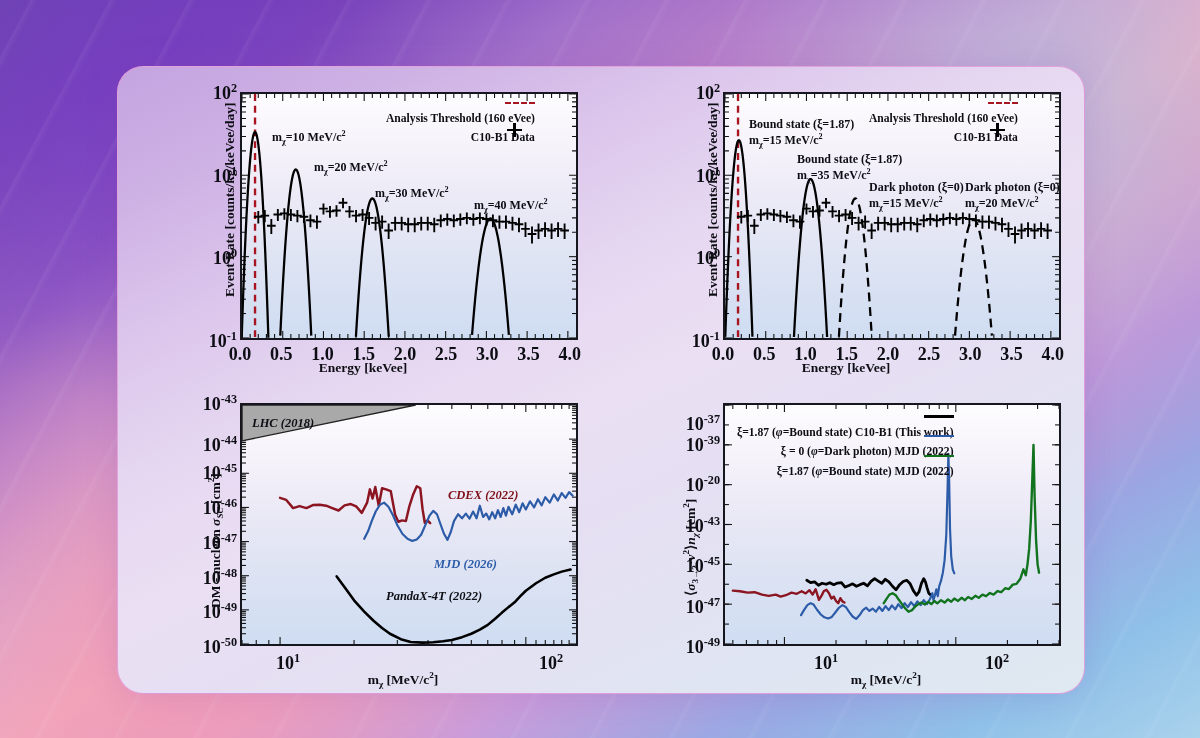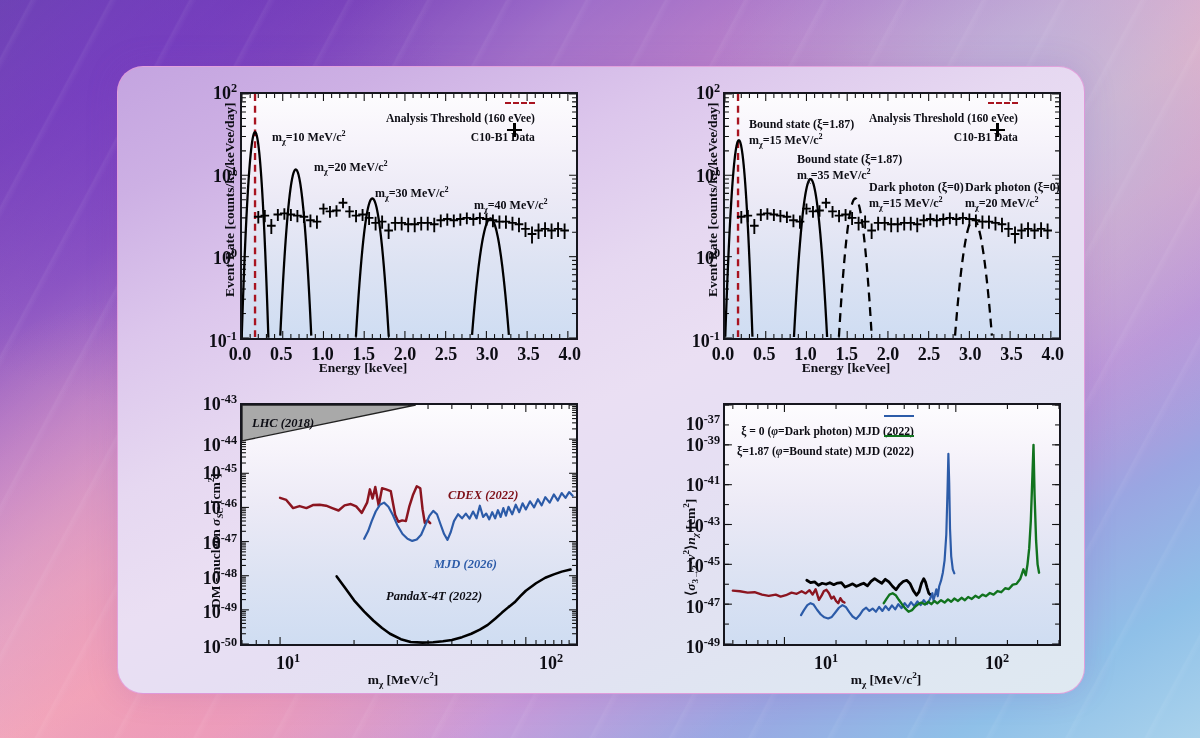--- a/index.html
+++ b/index.html
@@ -925,30 +925,34 @@
             <line x1="338" y1="222.75" x2="334" y2="222.75"></line>
           </g>
           <path d="M 7.94 188.73 L 15.11 189.34 L 22.91 190.76 L 29.98 190.35 L 37.47 192.78 L 44.27 193.99 L 51.37 192.78 L 56.28 194.80 L 61.64 193.39 L 67.32 190.76 L 72.61 191.97 L 77.55 189.34 L 81.63 191.57 L 85.49 188.32 L 88.65 192.78 L 91.68 187.31 L 95.07 198.05 L 97.86 193.59 L 100.11 189.14 L 102.73 187.92 L 105.25 191.36 L 107.69 196.83 L 110.06 194.80 L 112.35 199.26 L 114.58 201.49 L 116.74 196.43 L 118.85 199.66 L 120.89 200.88" fill="none" stroke="#8B1520" stroke-width="2.4" stroke-linejoin="round" stroke-linecap="round"></path>
           <path d="M 82.75 178.20 L 86.56 180.63 L 90.69 179.82 L 94.60 183.26 L 98.32 181.24 L 102.30 182.25 L 106.07 180.63 L 110.06 182.66 L 113.85 181.03 L 117.80 180.63 L 121.56 185.09 L 125.46 183.47 L 129.16 181.84 L 132.98 184.28 L 136.61 182.66 L 140.34 181.24 L 144.14 183.87 L 147.76 179.41 L 151.43 176.58 L 155.15 179.01 L 158.69 181.24 L 162.27 177.19 L 165.87 179.82 L 169.48 184.28 L 173.10 187.92 L 176.71 182.66 L 180.31 179.41 L 183.89 178.20 L 187.17 181.44 L 190.58 188.73 L 193.84 193.39 L 196.35 189.95 L 198.78 181.24 L 201.13 176.58 L 202.85 179.82 L 204.53 185.90 L 206.18 191.36 L 207.78 192.78" fill="none" stroke="#000000" stroke-width="2.8" stroke-linejoin="round" stroke-linecap="round"></path>
           <path d="M 76.95 213.64 L 79.91 208.57 L 83.31 203.51 L 86.56 201.49 L 89.67 202.91 L 93.16 208.17 L 96.95 213.03 L 100.56 215.86 L 104.42 217.08 L 108.09 215.46 L 111.60 211.01 L 115.31 206.14 L 118.85 203.51 L 122.22 205.34 L 125.77 210.60 L 129.16 215.05 L 132.69 217.49 L 136.07 213.84 L 139.56 208.57 L 142.90 206.14 L 146.09 209.39 L 149.39 206.95 L 152.76 210.20 L 156.00 205.34 L 159.30 209.39 L 162.46 204.53 L 165.69 208.57 L 168.95 203.72 L 172.25 207.76 L 175.42 202.50 L 178.61 206.55 L 181.82 201.49 L 185.05 205.54 L 188.28 200.47 L 191.50 204.53 L 194.73 199.66 L 197.94 203.51 L 201.13 198.45 L 204.31 202.50 L 207.47 197.24 L 209.88 191.36 L 210.90 198.45 L 212.41 193.39 L 213.89 187.31 L 215.35 194.40 L 216.77 184.28 L 218.63 178.60 L 220.45 170.51 L 222.22 157.95 L 223.95 131.63 L 225.23 85.05 L 226.06 49.61 L 226.89 78.97 L 227.71 125.55 L 228.92 153.90 L 230.51 167.06 L 232.06 171.11" fill="none" stroke="#2C5BA8" stroke-width="2.2" stroke-linejoin="round" stroke-linecap="round"></path>
           <path d="M 160.70 201.49 L 163.62 196.83 L 166.42 192.78 L 169.66 191.36 L 172.76 193.39 L 175.91 198.05 L 179.08 202.50 L 182.12 206.55 L 185.76 210.20 L 189.23 208.57 L 192.55 204.93 L 195.73 202.50 L 198.78 200.88 L 202.28 202.91 L 205.63 200.07 L 208.84 202.50 L 211.91 199.26 L 214.87 201.69 L 218.63 198.45 L 222.22 200.88 L 225.65 197.64 L 228.92 200.07 L 232.06 196.83 L 235.81 199.26 L 239.38 196.02 L 242.79 198.45 L 246.05 195.21 L 249.78 197.24 L 253.34 193.99 L 256.74 196.02 L 260.52 192.78 L 264.12 194.40 L 268.04 191.16 L 271.76 192.78 L 275.73 189.14 L 279.51 190.35 L 283.50 186.30 L 287.28 187.11 L 291.24 182.66 L 295.00 181.84 L 298.89 176.58 L 301.99 167.06 L 304.38 173.14 L 306.13 162.00 L 307.84 145.80 L 309.50 117.45 L 311.13 70.88 L 312.20 40.50 L 313.26 91.13 L 314.81 137.70 L 316.33 162.00 L 317.82 170.51" fill="none" stroke="#11731E" stroke-width="2.4" stroke-linejoin="round" stroke-linecap="round"></path>
         </svg>
     </div>
     <div class="ticky" style="left:78px;top:23px;width:41px;margin-top:20px;">10<sup>-37</sup></div>
     <div class="ticky" style="left:78px;top:63.5px;width:41px;">10<sup>-39</sup></div>
-    <div class="ticky" style="left:78px;top:104px;width:41px;">10<sup>-41</sup></div>
+    <div class="ticky" style="left:78px;top:104px;width:41px;">10<sup>-20</sup></div>
     <div class="ticky" style="left:78px;top:144.5px;width:41px;">10<sup>-43</sup></div>
     <div class="ticky" style="left:78px;top:185px;width:41px;">10<sup>-45</sup></div>
     <div class="ticky" style="left:78px;top:225.5px;width:41px;">10<sup>-47</sup></div>
     <div class="ticky" style="left:78px;top:266px;width:41px;">10<sup>-49</sup></div>
     <div class="tickx" style="left:225px;top:271px;">10<sup>1</sup></div>
     <div class="tickx" style="left:396px;top:271px;">10<sup>2</sup></div>
     <div class="axtitle" style="left:285px;top:290px;transform:translateX(-50%);">m<sub>χ</sub> [MeV/c<sup>2</sup>]</div>
 
     <div class="legend" style="left:136px;top:32px;">
+      <div class="row" style="margin-top:3px;">
+        <span class="swatch" style="border-top-color:#000000;border-top-width:3.2px;"></span>
+        <span class="lbl">ξ=1.87 (<i>φ</i>=Bound state) C10-B1 (This work)</span>
+      </div>
       <div class="row" style="margin-top:3px;">
         <span class="swatch" style="border-top-color:#2C5BA8;"></span>
         <span class="lbl">ξ = 0 (<i>φ</i>=Dark photon) MJD (2022)</span>
       </div>
       <div class="row" style="margin-top:3px;gap:8px;">
         <span class="swatch" style="border-top-color:#11731E;"></span>
         <span class="lbl">ξ=1.87 (<i>φ</i>=Bound state) MJD (2022)</span>
       </div>
     </div>
   </div>

